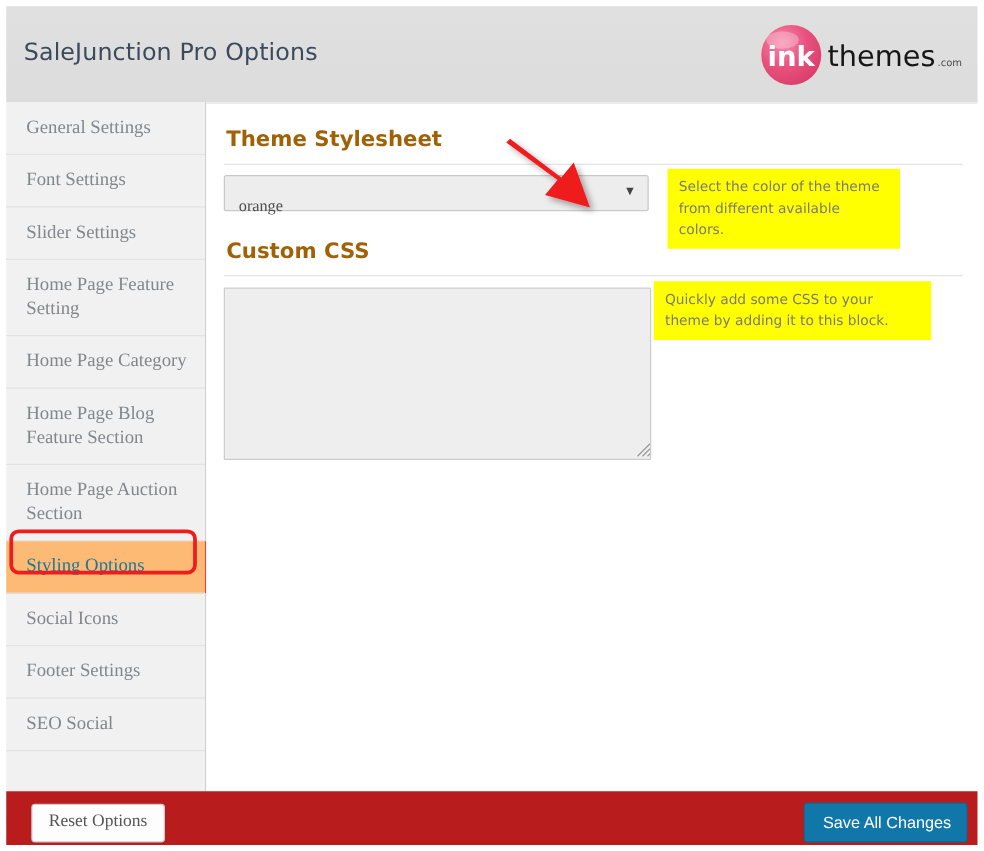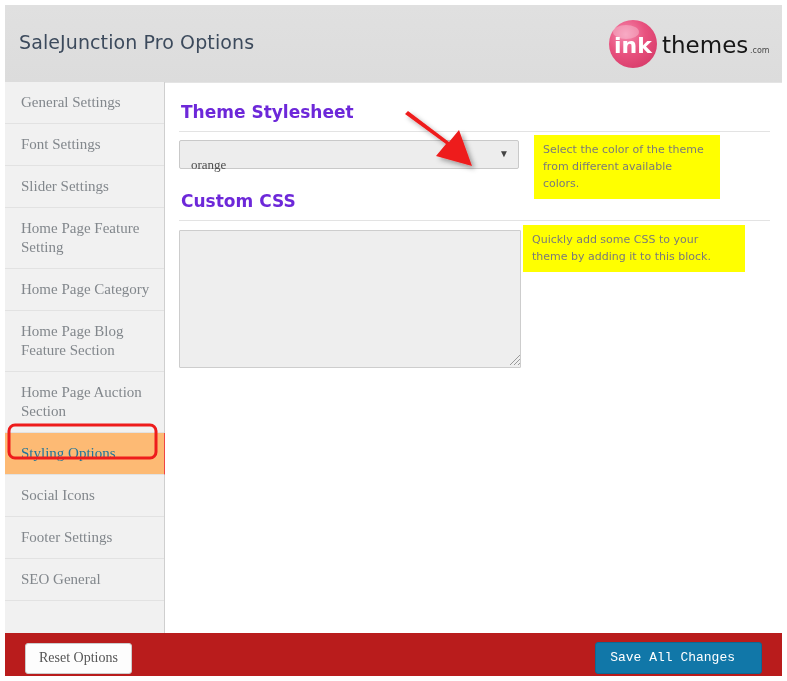--- a/index.html
+++ b/index.html
@@ -107,21 +107,21 @@
     height: 551px;
     background: #ffffff;
     box-sizing: border-box;
     border-top: 1px solid #e4e4e4;
   }
 
   .section-title {
     font-family: "DejaVu Sans", sans-serif;
     font-weight: bold;
     font-size: 17px;
-    color: #6d28d9;
+    color: #a16207;
     margin: 0;
     padding: 0;
   }
   .section-rule {
     border: 0;
     border-top: 1px solid #e3e3e3;
     margin: 0;
   }
 
   #theme-title { position: absolute; left: 16px; top: 19px; }
@@ -215,27 +215,27 @@
     background: #fdfdfd;
     border: 1px solid #cccccc;
     border-radius: 3px;
     font-family: "Liberation Serif", serif;
     font-size: 14px;
     color: #555555;
     cursor: pointer;
   }
   #save-changes {
     position: absolute;
-    right: 20px;
+    right: 8px;
     top: 9px;
-    padding: 7px 26px 8px 14px;
+    padding: 7px 12px 8px 14px;
     background: #1177a8;
     border: 1px solid #0e6892;
     border-radius: 3px;
-    font-family: Liberation Mono, monospace;
+    font-family: Liberation Sans, sans-serif;
     font-size: 13px;
     color: #ffffff;
     cursor: pointer;
   }
 
   
   #annotations {
     position: absolute;
     left: 0; top: 0;
     width: 787px; height: 681px;
@@ -294,21 +294,21 @@
       <div class="nav-item active">
         <span>Styling Options</span>
       </div>
       <div class="nav-item">
         <span>Social Icons</span>
       </div>
       <div class="nav-item">
         <span>Footer Settings</span>
       </div>
       <div class="nav-item">
-        <span>SEO General</span>
+        <span>SEO Social</span>
       </div>
       <div class="nav-filler"></div>
     </div>
 
     <div id="content">
 
       <h2 id="theme-title" class="section-title">Theme Stylesheet</h2>
       <hr id="theme-rule" class="section-rule">
 
       <div id="theme-select">

